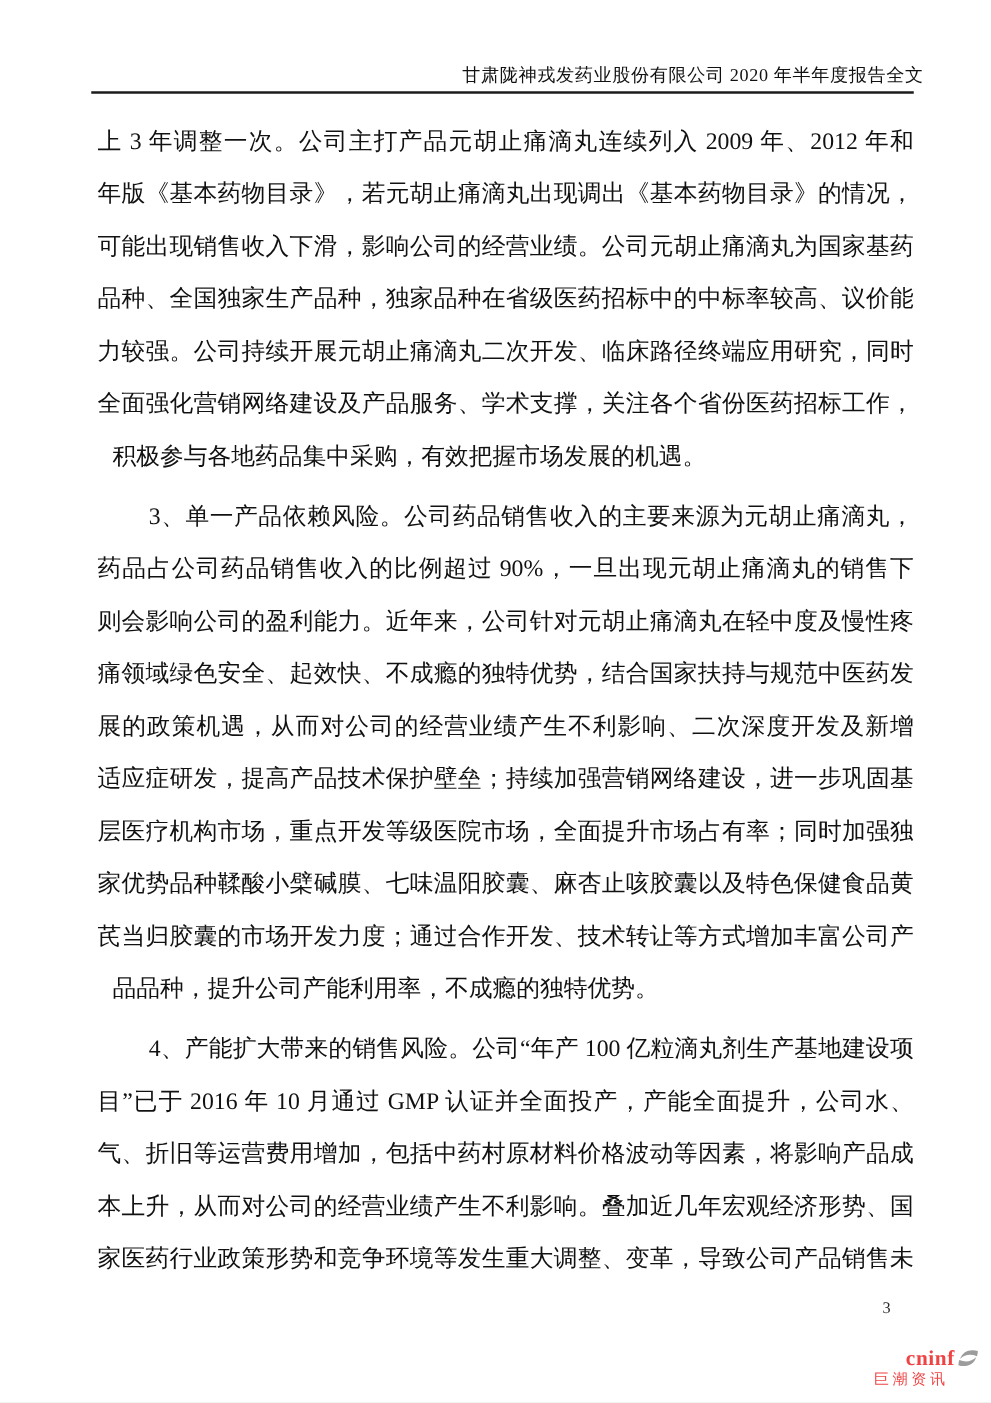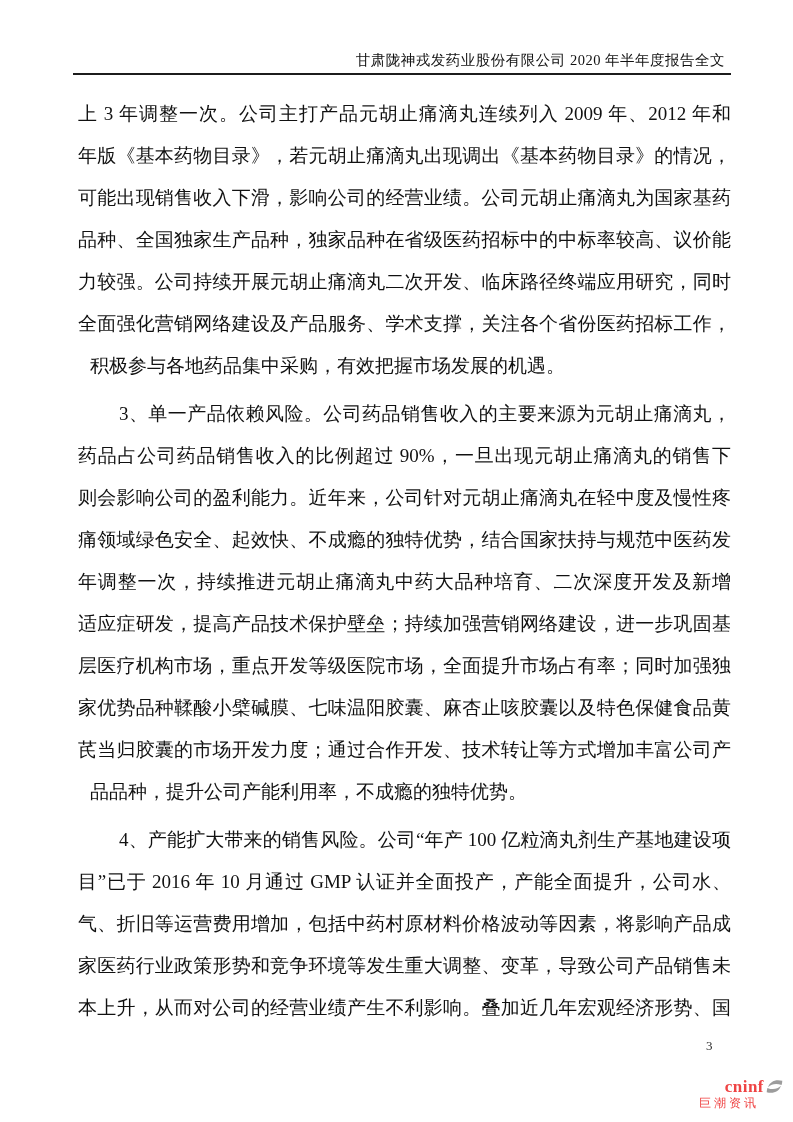--- a/index.html
+++ b/index.html
@@ -14,21 +14,21 @@
     margin: 0 auto;
     background: #ffffff;
     font-family: "Liberation Serif", "DejaVu Serif", serif;
     color: #111111;
     overflow: hidden;
   }
   
   .header-text {
     position: absolute;
     top: 51px;
-    right: 68px;
+    right: 54px;
     font-size: 14.5px;
     letter-spacing: 0.5px;
     white-space: nowrap;
     color: #111111;
   }
   .header-rule {
     position: absolute;
     top: 73px;
     left: 73px;
     right: 62px;
@@ -116,34 +116,34 @@
       <div class="line">力较强。公司持续开展元胡止痛滴丸二次开发、临床路径终端应用研究，同时</div>
       <div class="line">全面强化营销网络建设及产品服务、学术支撑，关注各个省份医药招标工作，</div>
       <div class="line short">积极参与各地药品集中采购，有效把握市场发展的机遇。</div>
     </div>
 
     <div class="para">
       <div class="line indent">3、单一产品依赖风险。公司药品销售收入的主要来源为元胡止痛滴丸，该</div>
       <div class="line">药品占公司药品销售收入的比例超过 90%，一旦出现元胡止痛滴丸的销售下滑，</div>
       <div class="line">则会影响公司的盈利能力。近年来，公司针对元胡止痛滴丸在轻中度及慢性疼</div>
       <div class="line">痛领域绿色安全、起效快、不成瘾的独特优势，结合国家扶持与规范中医药发</div>
-      <div class="line">年调整一次，持续推进元胡止痛滴丸中药大品种培育、二次深度开发及新增</div>
+      <div class="line">展的政策机遇，从而对公司的经营业绩产生不利影响、二次深度开发及新增</div>
       <div class="line">适应症研发，提高产品技术保护壁垒；持续加强营销网络建设，进一步巩固基</div>
       <div class="line">层医疗机构市场，重点开发等级医院市场，全面提升市场占有率；同时加强独</div>
       <div class="line">家优势品种鞣酸小檗碱膜、七味温阳胶囊、麻杏止咳胶囊以及特色保健食品黄</div>
       <div class="line">芪当归胶囊的市场开发力度；通过合作开发、技术转让等方式增加丰富公司产</div>
       <div class="line short">品品种，提升公司产能利用率，不成瘾的独特优势。</div>
     </div>
 
     <div class="para">
       <div class="line indent">4、产能扩大带来的销售风险。公司“年产 100 亿粒滴丸剂生产基地建设项</div>
       <div class="line">目”已于 2016 年 10 月通过 GMP 认证并全面投产，产能全面提升，公司水、电、</div>
       <div class="line">气、折旧等运营费用增加，包括中药村原材料价格波动等因素，将影响产品成</div>
+      <div class="line">本上升，从而对公司的经营业绩产生不利影响。叠加近几年宏观经济形势、国</div>
       <div class="line">家医药行业政策形势和竞争环境等发生重大调整、变革，导致公司产品销售未</div>
-      <div class="line">本上升，从而对公司的经营业绩产生不利影响。叠加近几年宏观经济形势、国</div>
     </div>
 
   </div>
 
   <div class="page-number">3</div>
 
   <div class="logo">
     <div class="logo-top">
       <span class="logo-name">cninf</span>
       <span class="logo-swirl">

